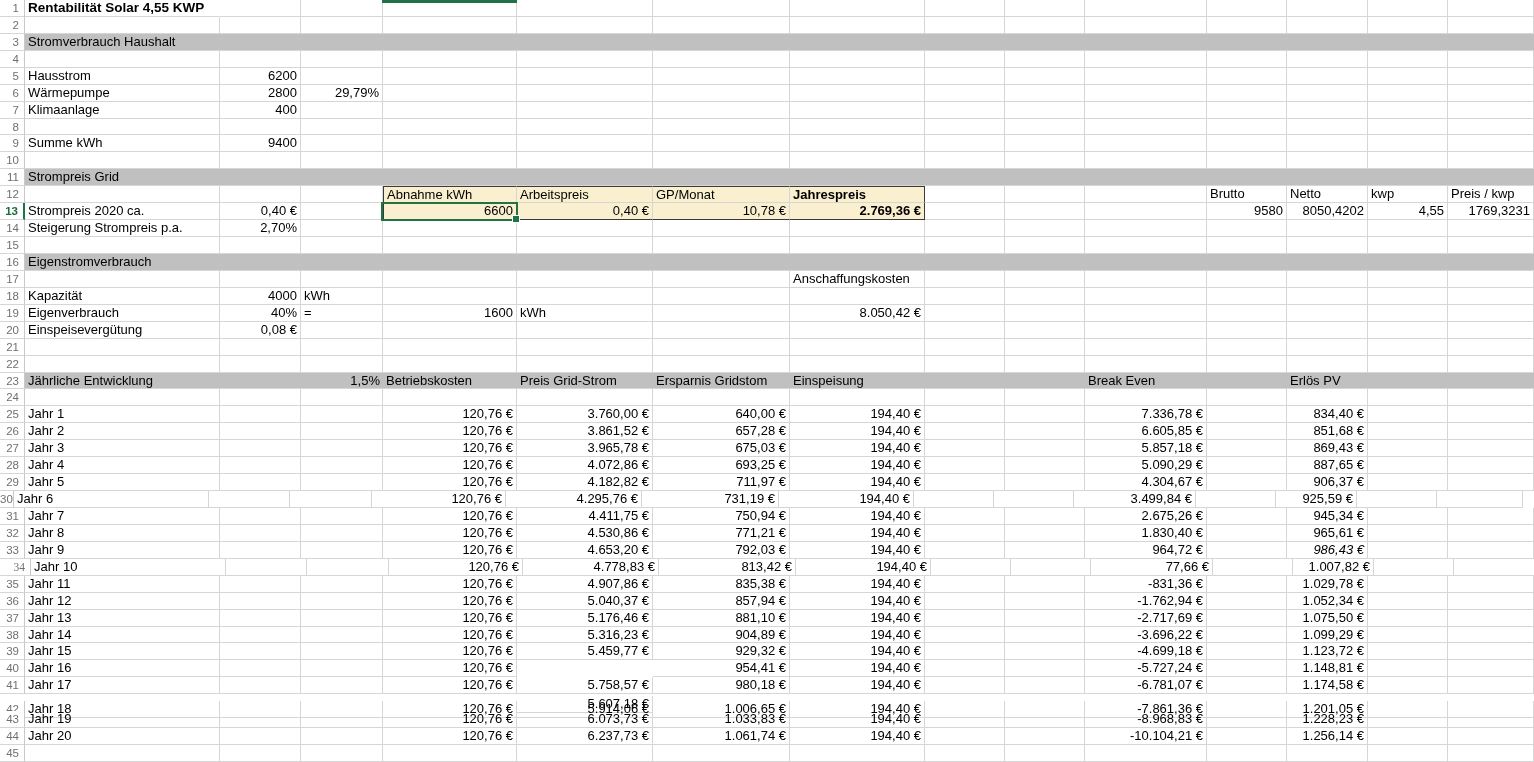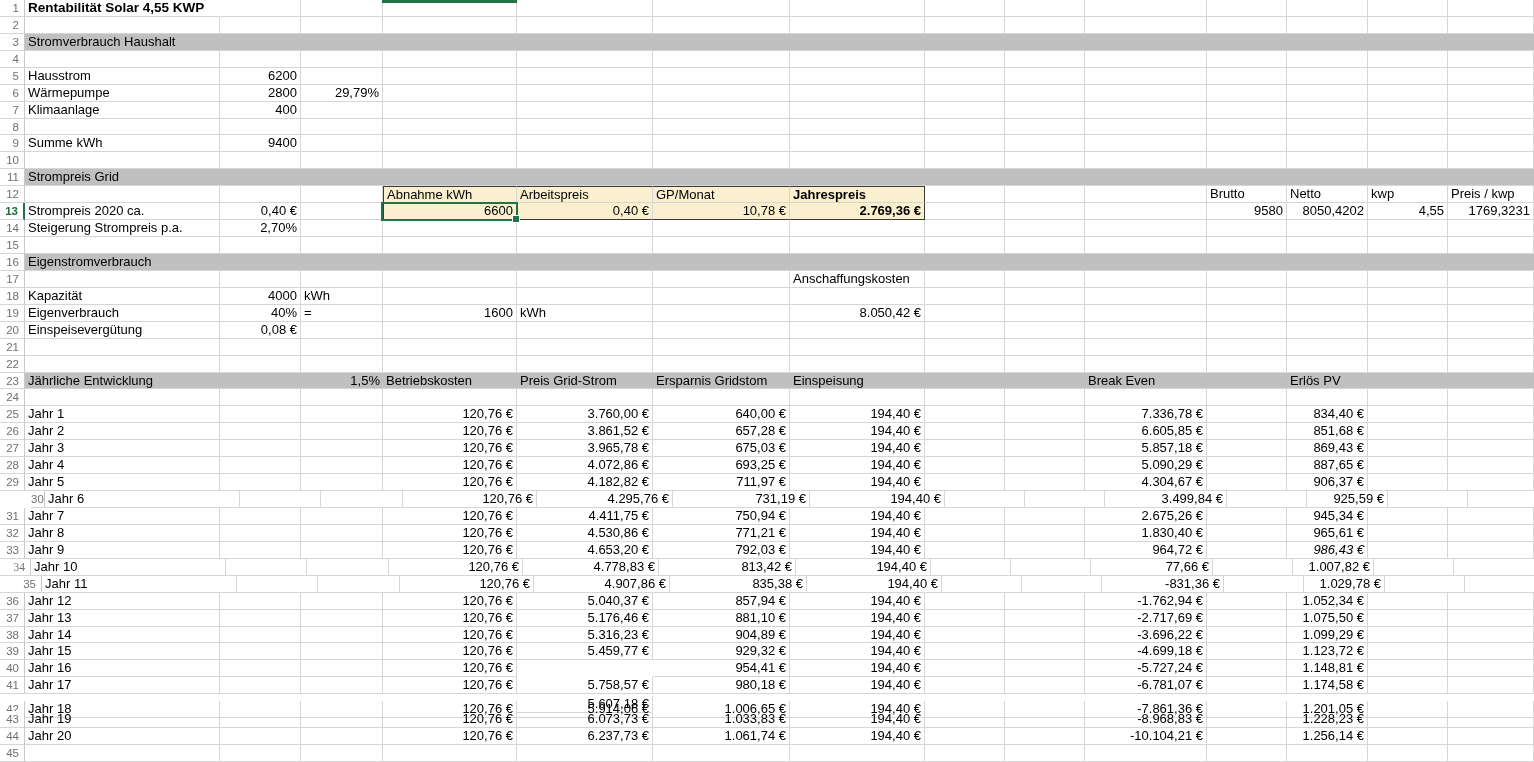--- a/index.html
+++ b/index.html
@@ -508,21 +508,21 @@
       <div class="cell r" style="width: 135px;">194,40 €</div>
       <div class="cell" style="width: 80px;"></div>
       <div class="cell" style="width: 80px;"></div>
       <div class="cell r" style="width: 122px;">4.304,67 €</div>
       <div class="cell" style="width: 80px;"></div>
       <div class="cell r" style="width: 81px;">906,37 €</div>
       <div class="cell" style="width: 80px;"></div>
       <div class="cell" style="width: 86px;"></div>
     </div>
     <div class="row" style="top: 491.067px; height: 16.9333px;">
-      <div class="gut" style="width: 14px; margin-left: 31px;">30</div>
+      <div class="gut" style="width: 14px;">30</div>
       <div class="cell" style="width: 195px;">Jahr 6</div>
       <div class="cell" style="width: 81px;"></div>
       <div class="cell" style="width: 82px;"></div>
       <div class="cell r" style="width: 134px;">120,76 €</div>
       <div class="cell r" style="width: 136px;">4.295,76 €</div>
       <div class="cell r" style="width: 137px;">731,19 €</div>
       <div class="cell r" style="width: 135px;">194,40 €</div>
       <div class="cell" style="width: 80px;"></div>
       <div class="cell" style="width: 80px;"></div>
       <div class="cell r" style="width: 122px;">3.499,84 €</div>
@@ -593,21 +593,21 @@
       <div class="cell r" style="width: 135px;">194,40 €</div>
       <div class="cell" style="width: 80px;"></div>
       <div class="cell" style="width: 80px;"></div>
       <div class="cell r" style="width: 122px; text-align: right;">77,66 €</div>
       <div class="cell" style="width: 80px;"></div>
       <div class="cell r" style="width: 81px;">1.007,82 €</div>
       <div class="cell" style="width: 80px;"></div>
       <div class="cell" style="width: 86px;"></div>
     </div>
     <div class="row" style="top: 575.733px; height: 16.9333px;">
-      <div class="gut" style="width: 42px;">35</div>
+      <div class="gut" style="width: 25px;">35</div>
       <div class="cell" style="width: 195px;">Jahr 11</div>
       <div class="cell" style="width: 81px;"></div>
       <div class="cell" style="width: 82px;"></div>
       <div class="cell r" style="width: 134px;">120,76 €</div>
       <div class="cell r" style="width: 136px;">4.907,86 €</div>
       <div class="cell r" style="width: 137px;">835,38 €</div>
       <div class="cell r" style="width: 135px;">194,40 €</div>
       <div class="cell" style="width: 80px;"></div>
       <div class="cell" style="width: 80px;"></div>
       <div class="cell r" style="width: 122px;">-831,36 €</div>

